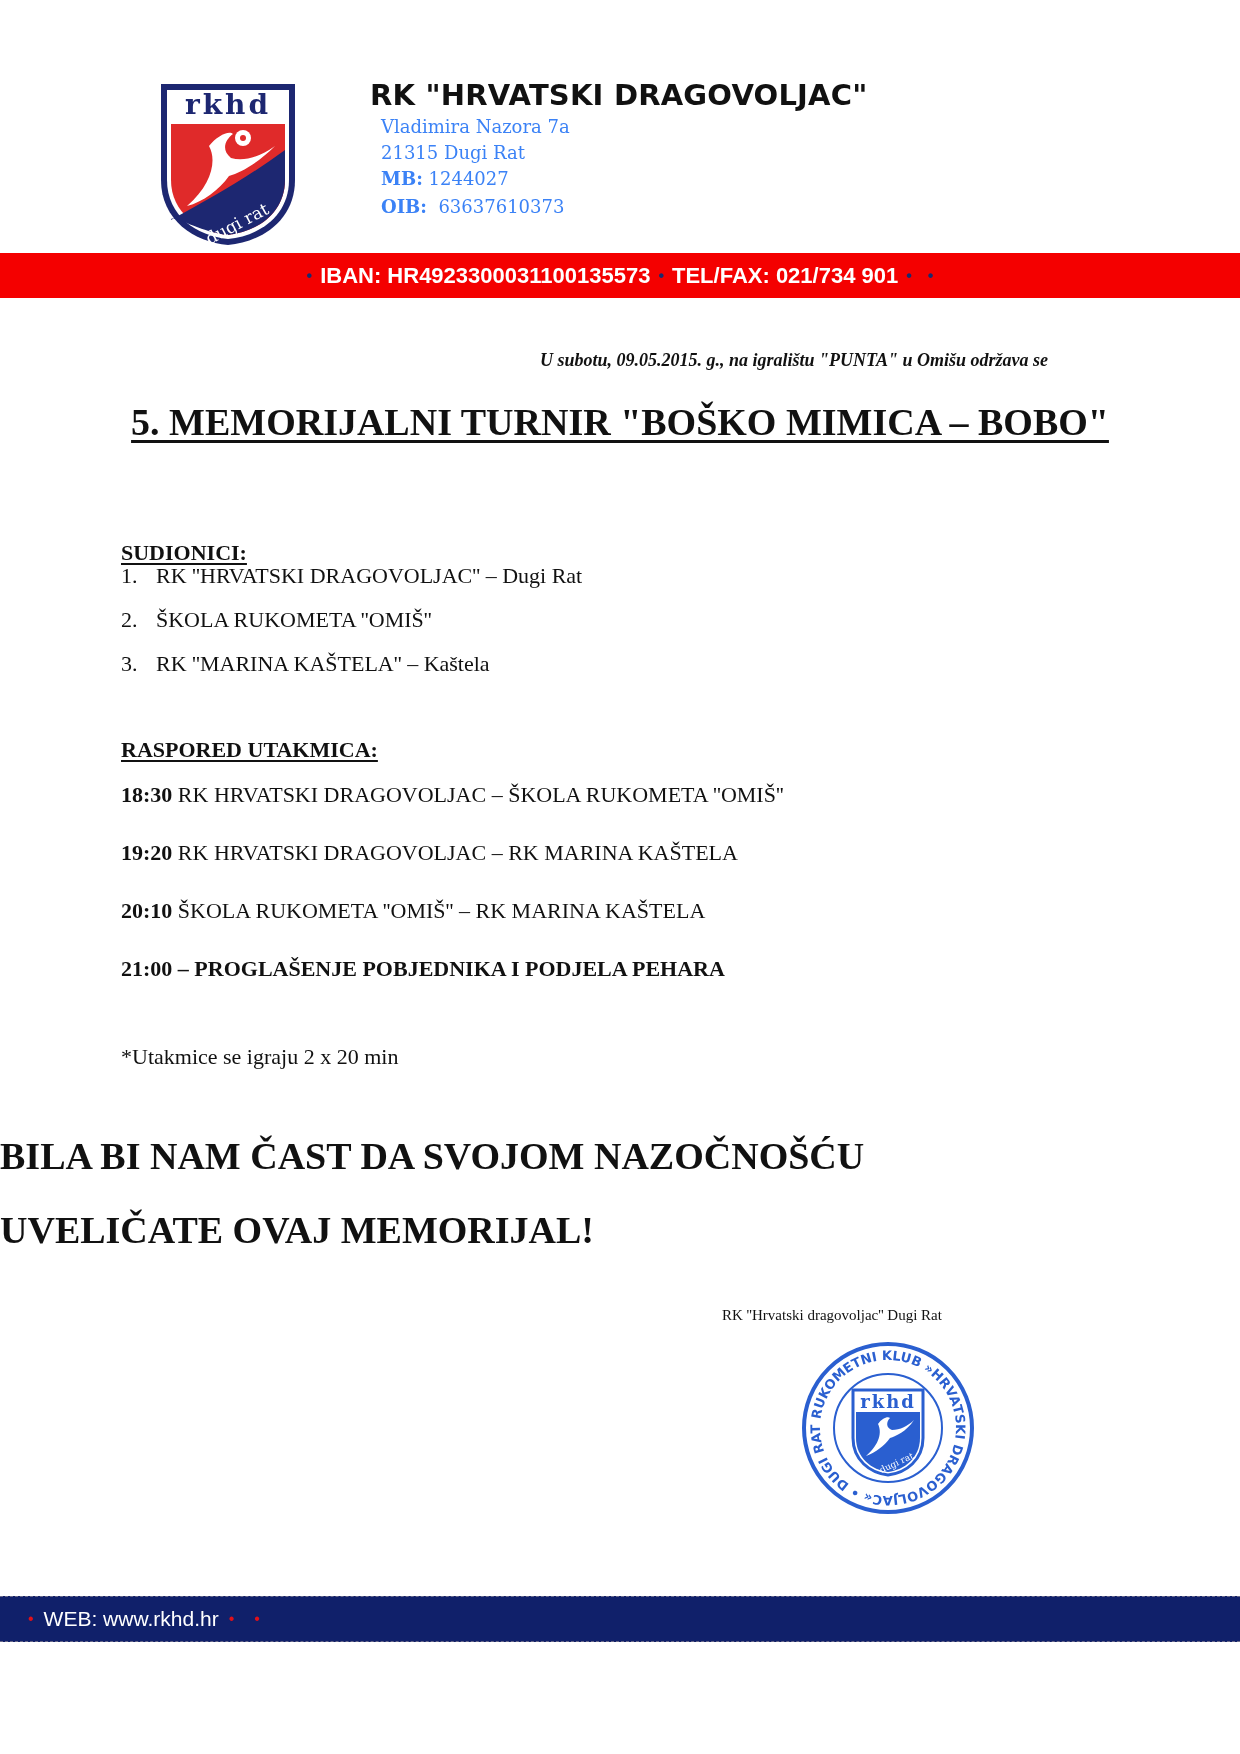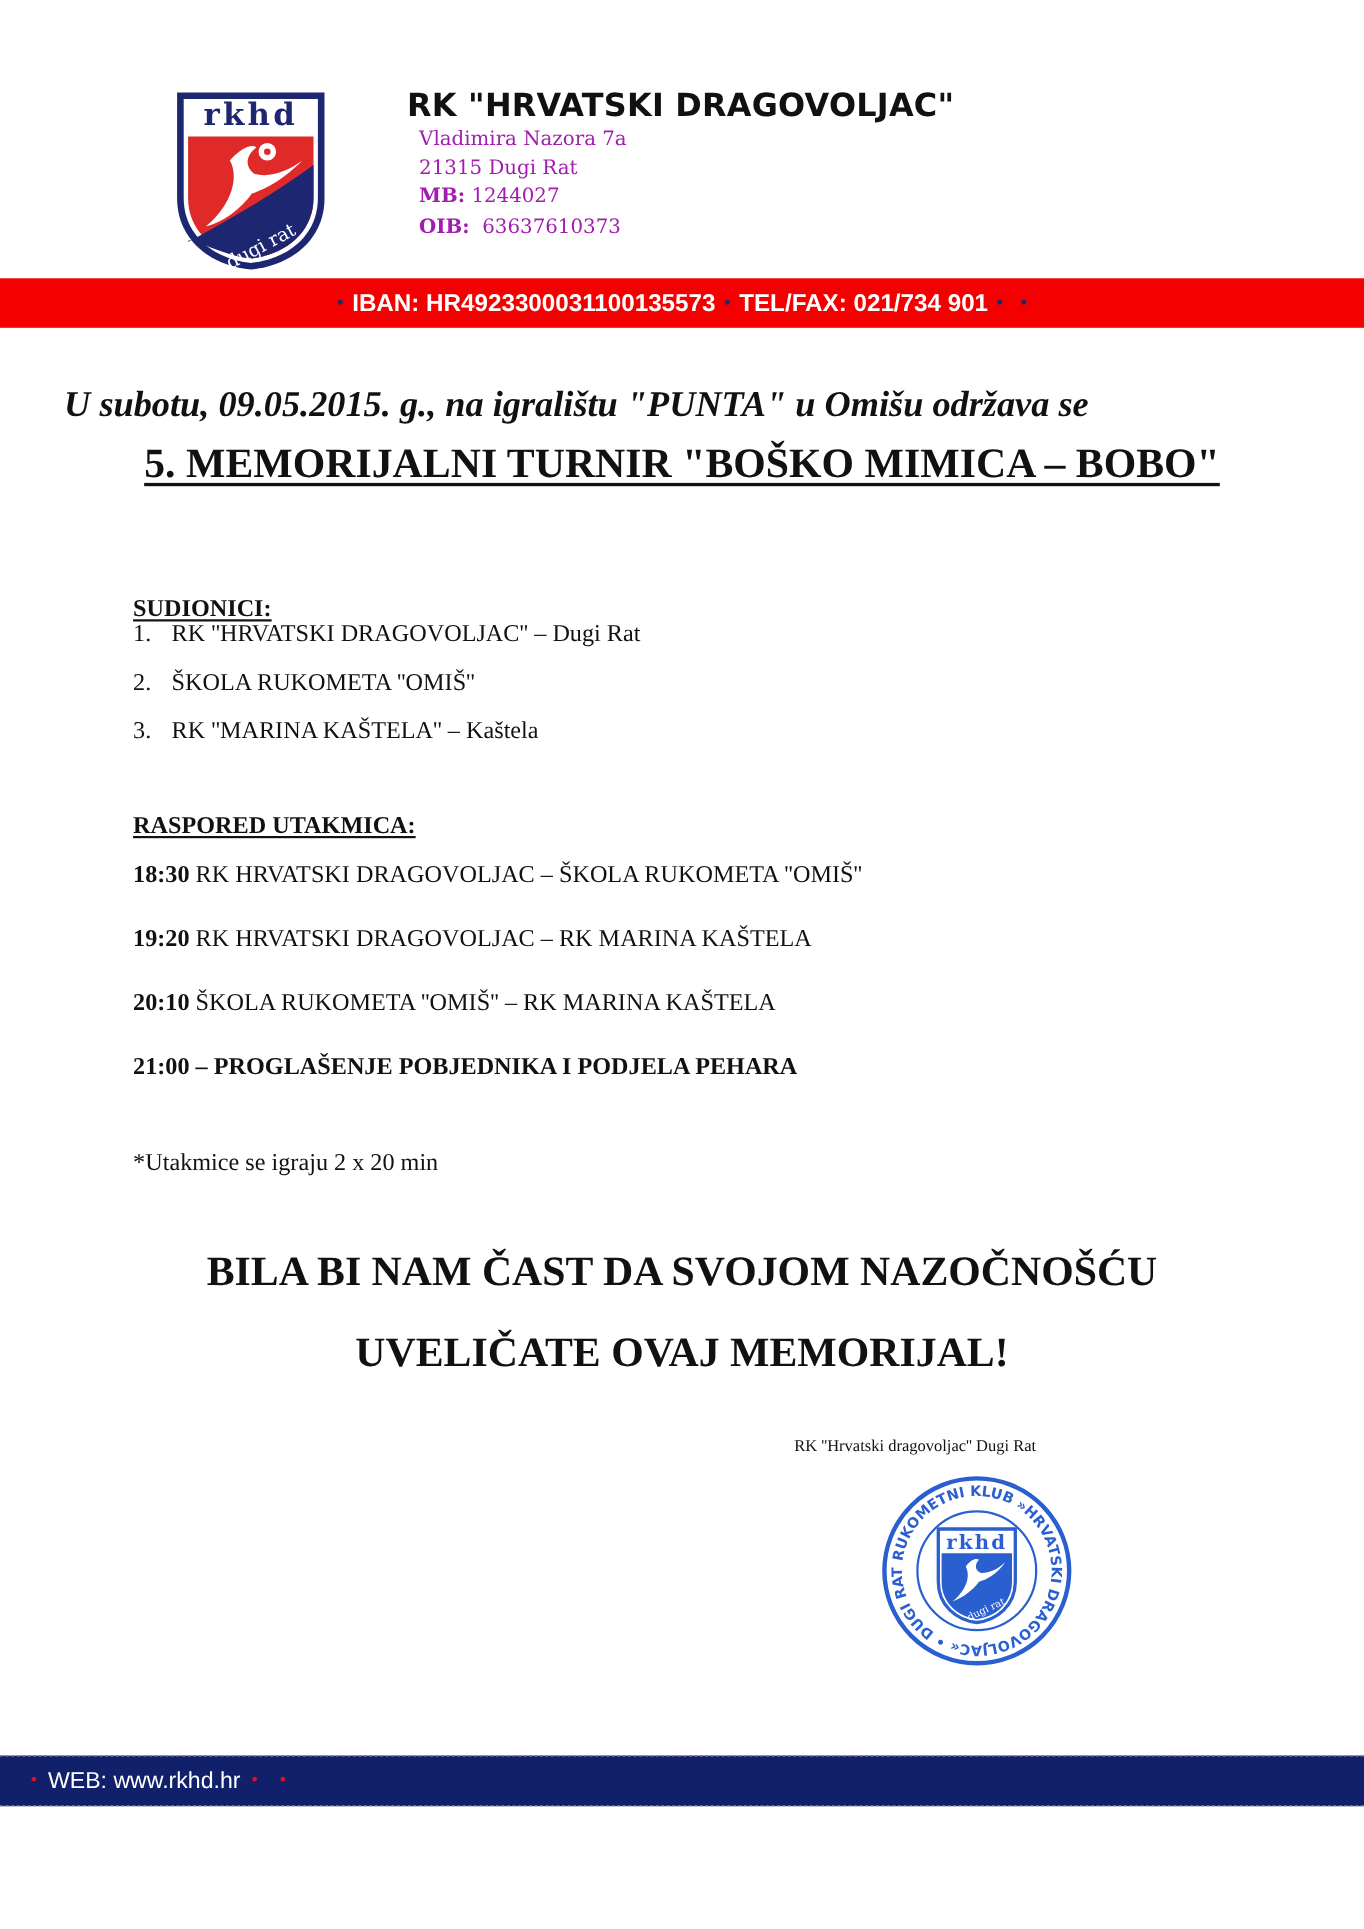--- a/index.html
+++ b/index.html
@@ -2,34 +2,34 @@
 <html><head>
 <meta charset="utf-8">
 <style>
   html, body { margin: 0; padding: 0; background: #ffffff; }
   body { width: 1240px; height: 1754px; position: relative; overflow: hidden; font-family: "Liberation Serif", serif; color: #111; }
   .abs { position: absolute; }
 
   
   #logo { left: 157px; top: 80px; width: 142px; height: 168px; }
   #org-title { left: 370px; top: 78px; font-family: "DejaVu Sans", sans-serif; font-weight: bold; font-size: 29px; letter-spacing: 0.2px; white-space: nowrap; }
-  .addr { left: 381px; font-family: "DejaVu Serif", serif; font-size: 18px; white-space: nowrap; color: #a21caf; }
+  .addr { left: 381px; font-family: "DejaVu Serif", serif; font-size: 18px; white-space: nowrap; color: #3b82f6; }
   #addr-street { top: 116px; }
   #addr-city { top: 142px; }
   #addr-mb { top: 168px; }
   #addr-oib { top: 196px; }
   .addr b { font-weight: bold; }
 
   
   #red-band { left: 0; top: 253px; width: 1240px; height: 45px; background: #f40000; display: flex; align-items: center; justify-content: center; color: #fff; font-family: "Liberation Sans", sans-serif; font-weight: bold; font-size: 22px; white-space: nowrap; }
   .dot-navy { color: #1a2a6c; font-size: 16px; margin: 0 8px; }
   .dot-red { color: #e0101a; font-size: 16px; margin: 0 10px; }
 
   
-  #intro { left: 0; width: 1048px; top: 350px; text-align: center; font-style: italic; font-weight: bold; font-size: 33px; white-space: nowrap; }
+  #intro { left: 0; width: 1048px; top: 350px; text-align: right; font-style: italic; font-weight: bold; font-size: 18px; white-space: nowrap; }
   #main-title { left: 0; width: 1240px; top: 400px; text-align: center; font-weight: bold; font-size: 38px; white-space: nowrap; }
   #main-title span { text-decoration: underline; text-underline-offset: 5px; text-decoration-thickness: 3px; }
 
   .section-head { left: 121px; font-weight: bold; font-size: 22px; text-decoration: underline; text-underline-offset: 3px; text-decoration-thickness: 2px; white-space: nowrap; }
   #participants-head { top: 540px; }
   #schedule-head { top: 737px; }
 
   .list-item { left: 121px; font-size: 22px; white-space: nowrap; }
   .list-item .num { display: inline-block; width: 35px; }
   #p1 { top: 563px; }
@@ -38,21 +38,21 @@
 
   .match { left: 121px; font-size: 22px; white-space: nowrap; }
   .match .time { font-weight: bold; }
   #m1 { top: 782px; }
   #m2 { top: 840px; text-align: right; }
   #m3 { top: 898px; }
   #m4 { top: 956px; font-weight: bold; }
 
   #note { left: 121px; top: 1044px; font-size: 22px; white-space: nowrap; }
 
-  .closing { left: 0; width: 1240px; text-align: center; font-weight: bold; font-size: 38px; white-space: nowrap; }
+  .closing { left: 0; width: 1240px; text-align: left; font-weight: bold; font-size: 38px; white-space: nowrap; }
   #closing-1 { top: 1134px; }
   #closing-2 { top: 1208px; }
 
   #signature { left: 722px; top: 1307px; font-size: 15px; white-space: nowrap; }
   #stamp { left: 798px; top: 1338px; width: 180px; height: 180px; }
 
   
   #footer-band { left: 0; top: 1596px; width: 1240px; height: 46px; background: #10206a; border-top: 1px dashed #6a6a8a; border-bottom: 1px dashed #6a6a8a; display: flex; align-items: center; color: #fff; font-family: "Liberation Sans", sans-serif; font-size: 21px; white-space: nowrap; padding-left: 18px; box-sizing: border-box; }
 </style>
 </head>

